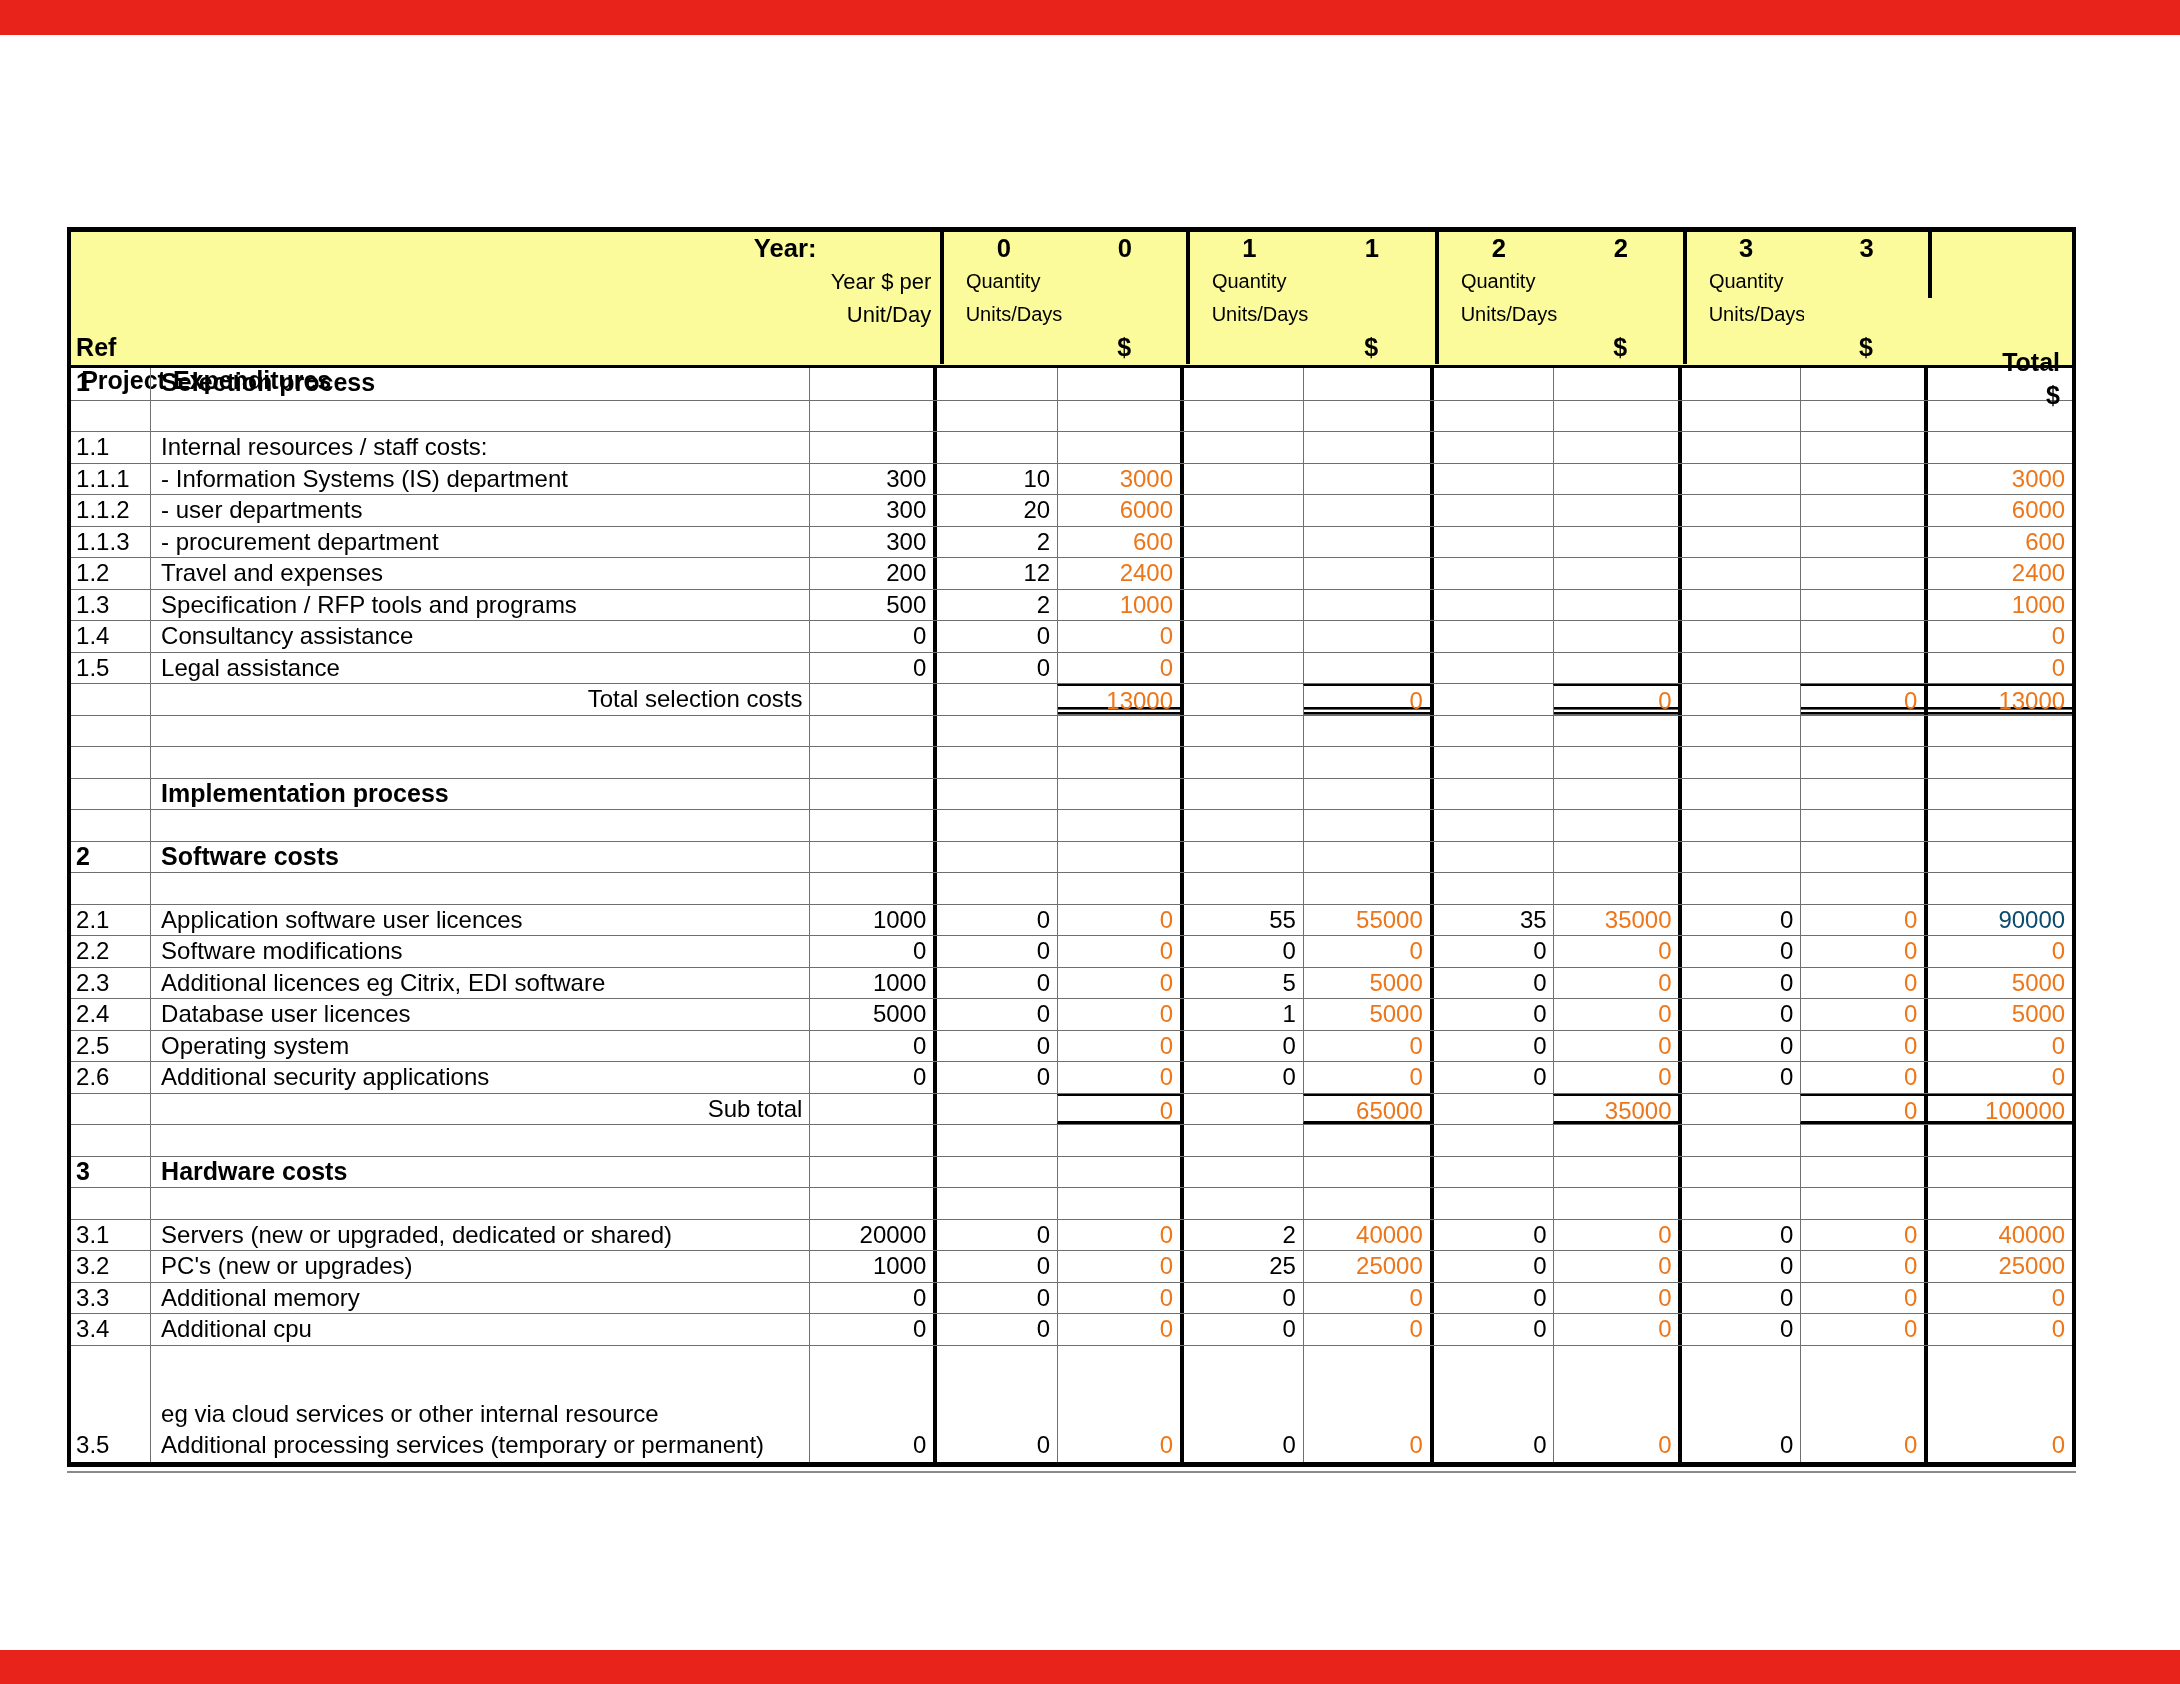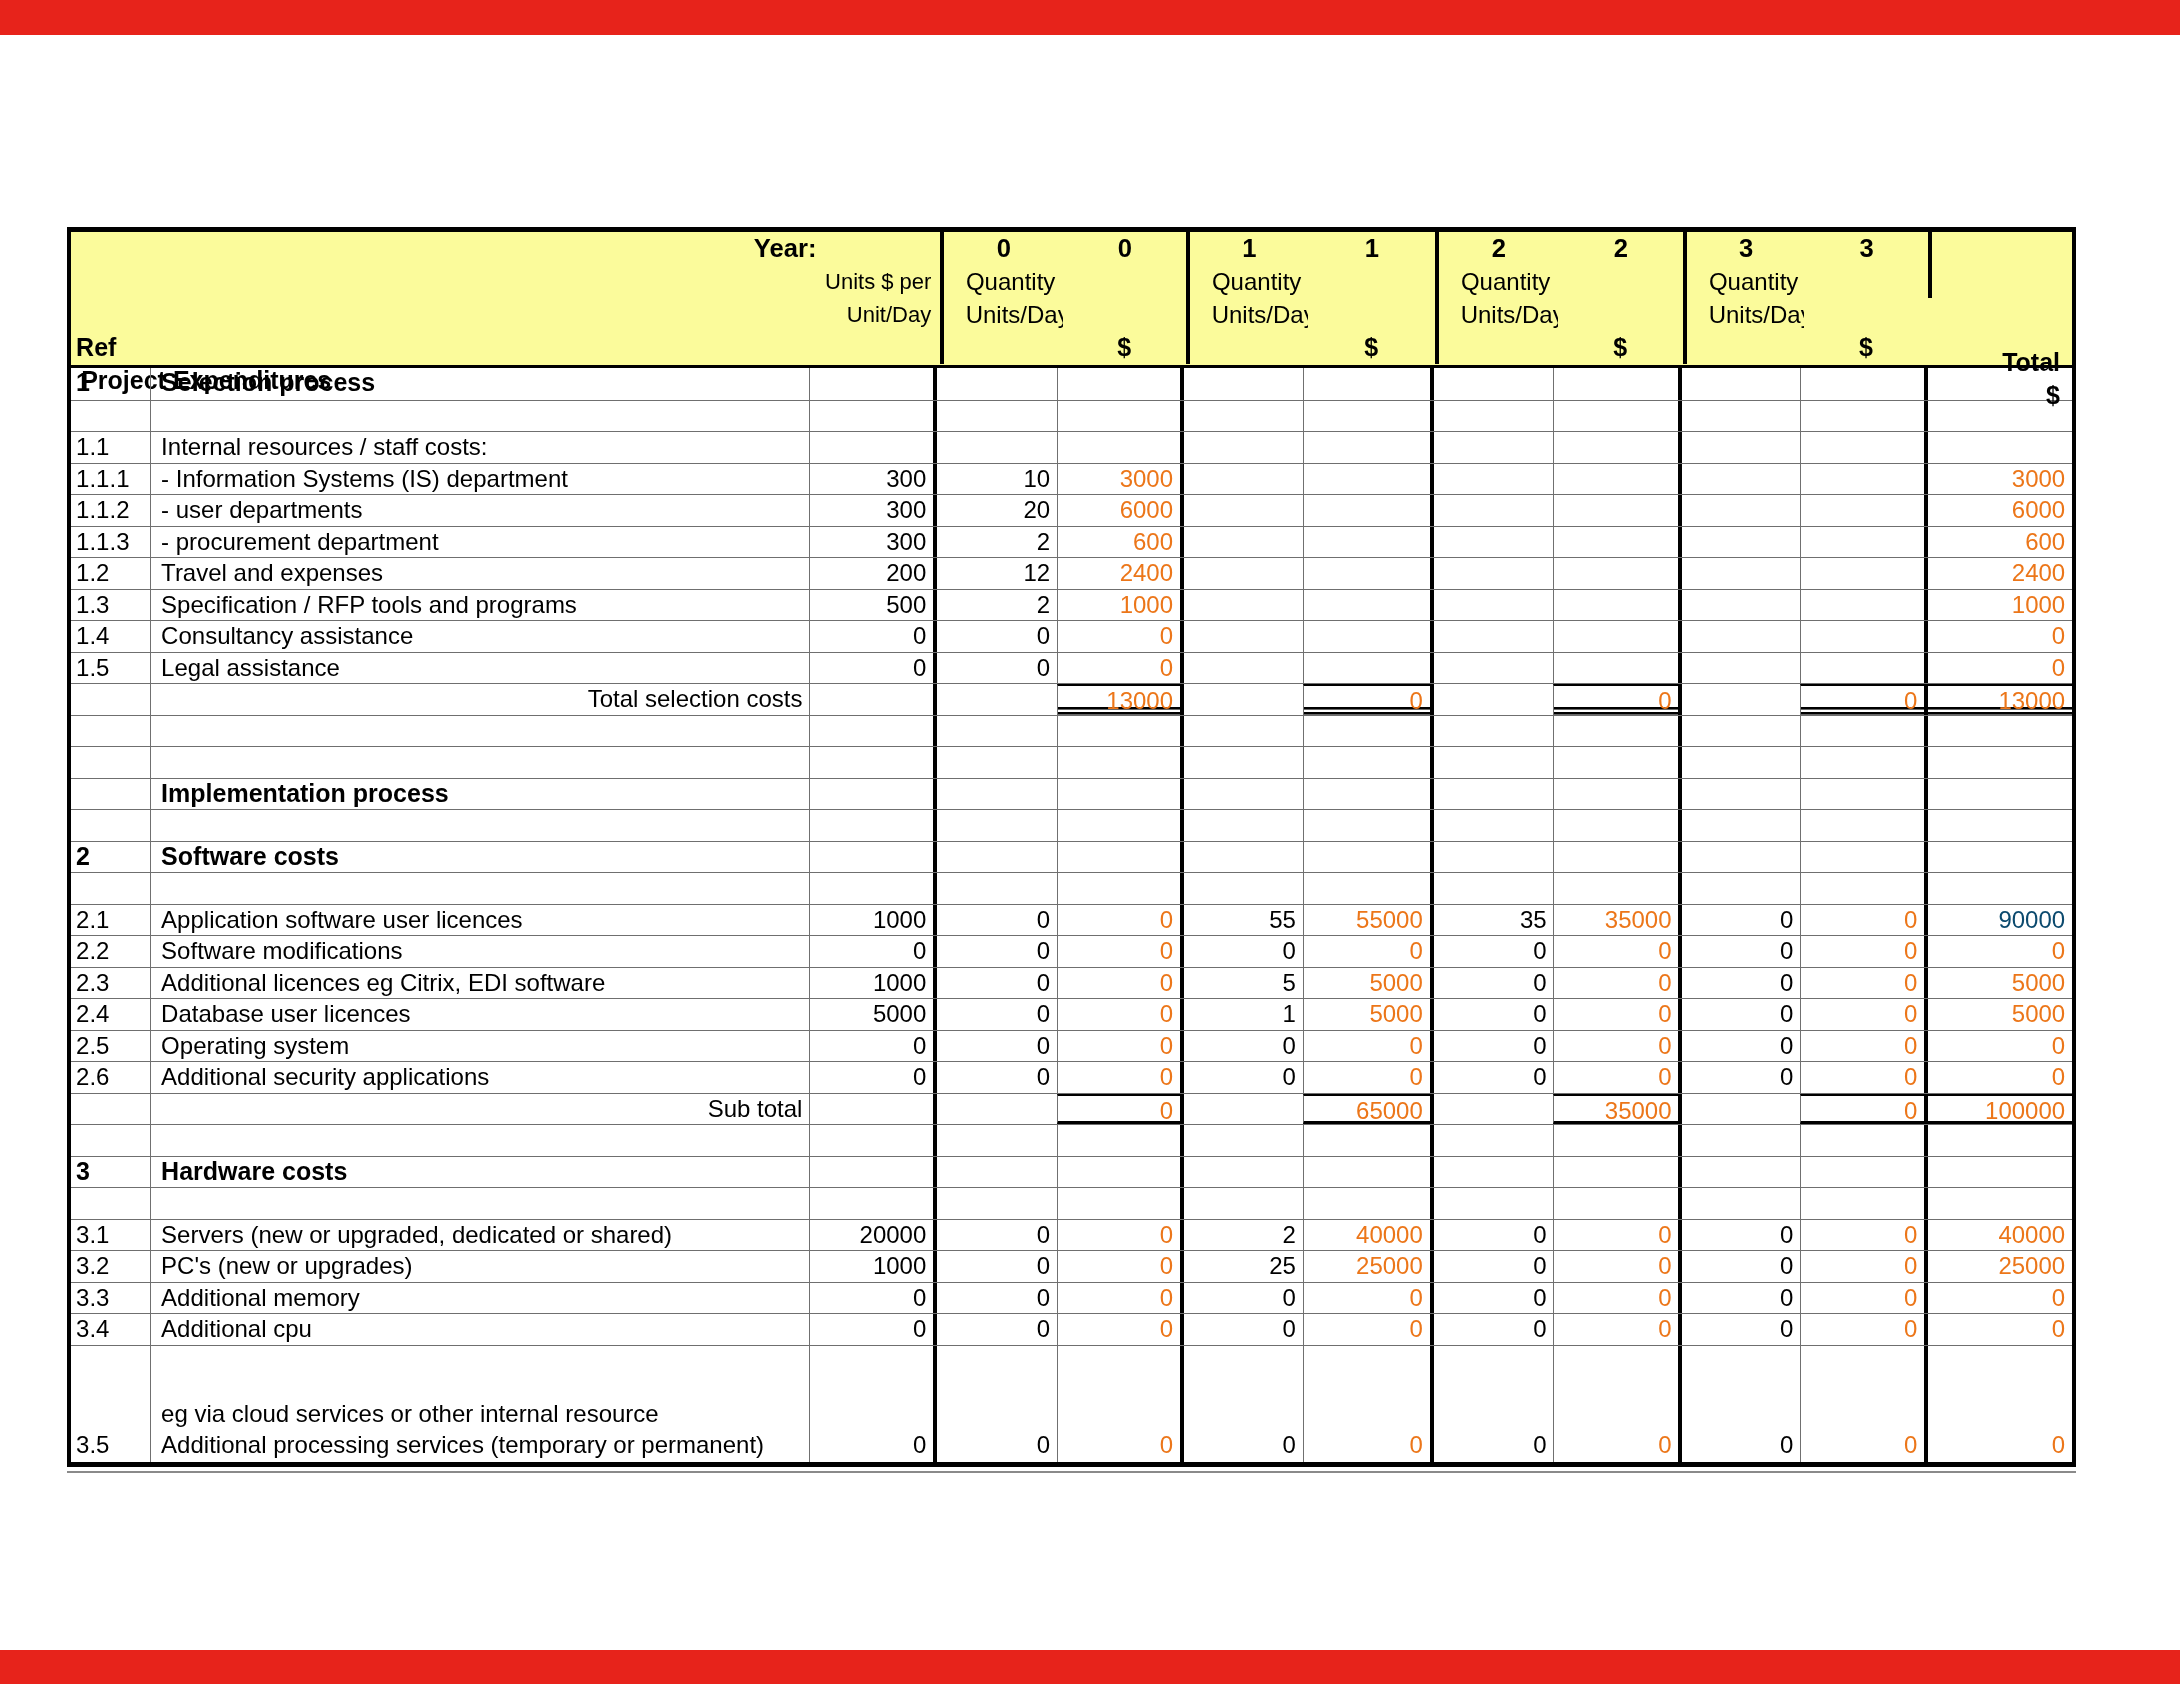--- a/index.html
+++ b/index.html
@@ -14,21 +14,21 @@
   .hdr{height:133px;border-bottom:3.4px solid #000;}
   .hl{display:flex;height:33px;}
   .hL{width:893px;box-sizing:border-box;}
   .hG,.hT{box-sizing:border-box;border-left:4.3px solid #000;display:flex;}
   .g1{width:246px;} .g2{width:250px;} .g3{width:249px;} .g4{width:245px;}
   .hT{width:148px;display:block;}
   .g1 .sq{width:119px;} .g1 .sd{width:123px;}
   .g2 .sq{width:118px;} .g2 .sd{width:127px;}
   .g3 .sq{width:119px;} .g3 .sd{width:125px;}
   .g4 .sq{width:118px;} .g4 .sd{width:124px;}
-  .sq,.sd{box-sizing:border-box;line-height:33px;font-size:24px;overflow:hidden;white-space:nowrap;}
+  .sq,.sd{box-sizing:border-box;line-height:33px;font-size:20px;overflow:hidden;white-space:nowrap;}
   .ynum{text-align:center;font-weight:bold;font-size:25.6px;}
   .qlab{padding-left:22px;}
   .dolc{text-align:center;font-weight:bold;font-size:25px;}
   .hright{text-align:right;padding-right:8.5px;line-height:33px;font-size:22px;}
   .yearlab{text-align:right;padding-right:124px;font-weight:bold;font-size:25.6px;line-height:33px;}
   .totlab{text-align:right;padding-right:12px;font-weight:bold;font-size:25px;line-height:33px;margin-top:48px;}
   .refline{display:flex;flex-direction:column;}
   .reflab{width:79px;padding-left:5.1px;font-weight:bold;font-size:25px;line-height:33px;box-sizing:border-box;}
   .pelab{padding-left:10.2px;font-weight:bold;font-size:25px;line-height:33px;}
   
@@ -84,21 +84,21 @@
         <span class="sd ynum">2</span>
       </div>
       <div class="hG g4">
         <span class="sq ynum">3</span>
         <span class="sd ynum">3</span>
       </div>
       <div class="hT"></div>
     </div>
 
     <div class="hl">
-      <div class="hL hright">Units $ per</div>
+      <div class="hL hright">Year $ per</div>
       <div class="hG g1">
           <span class="sq qlab">Quantity</span>
           <span class="sd"></span>
         </div>
       <div class="hG g2">
           <span class="sq qlab">Quantity</span>
           <span class="sd"></span>
         </div>
       <div class="hG g3">
           <span class="sq qlab">Quantity</span>

